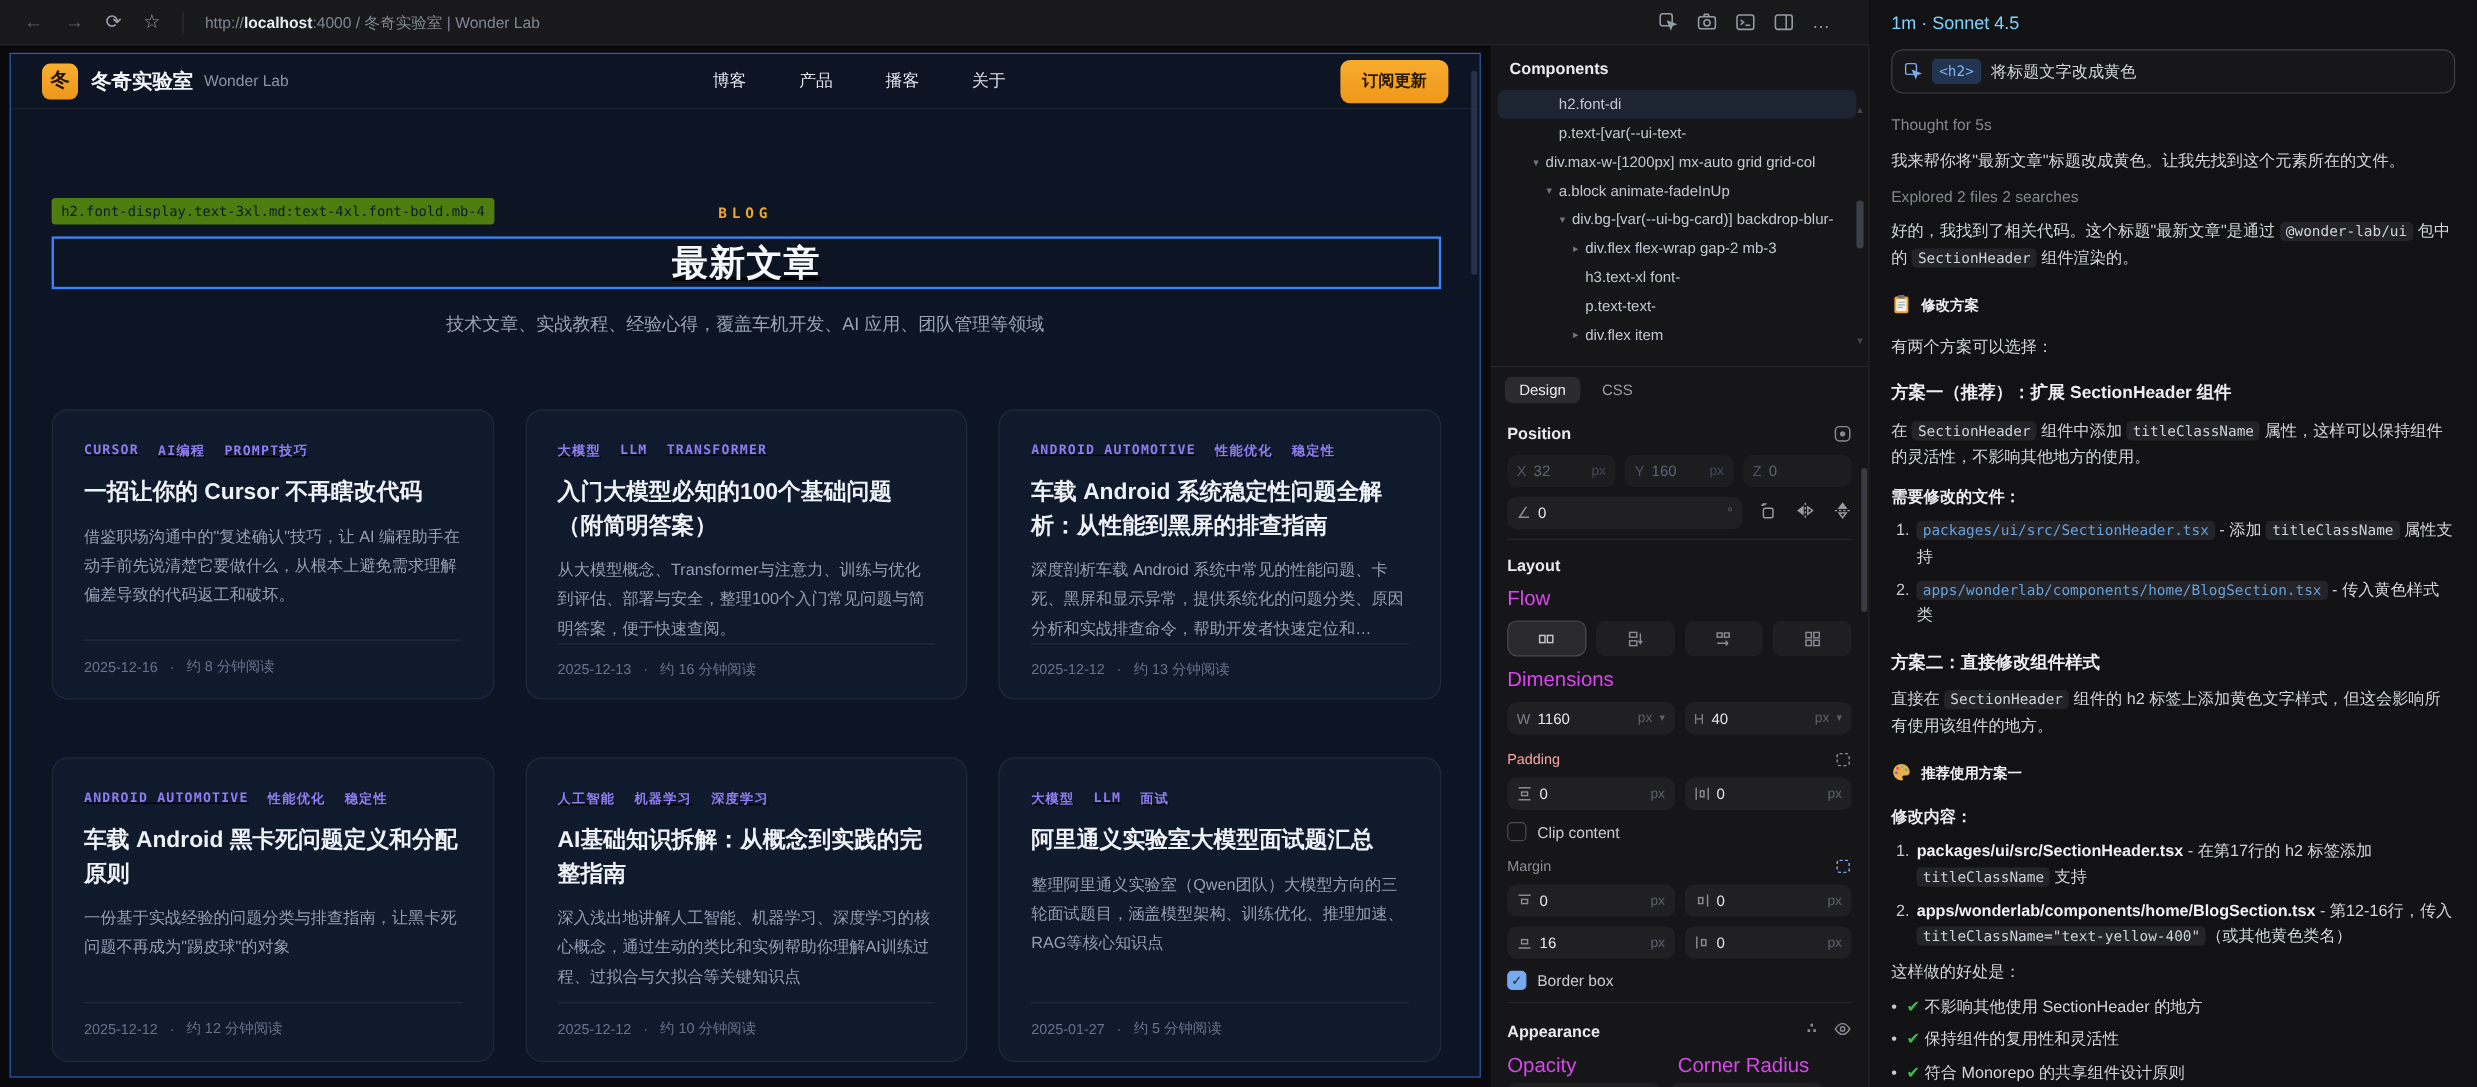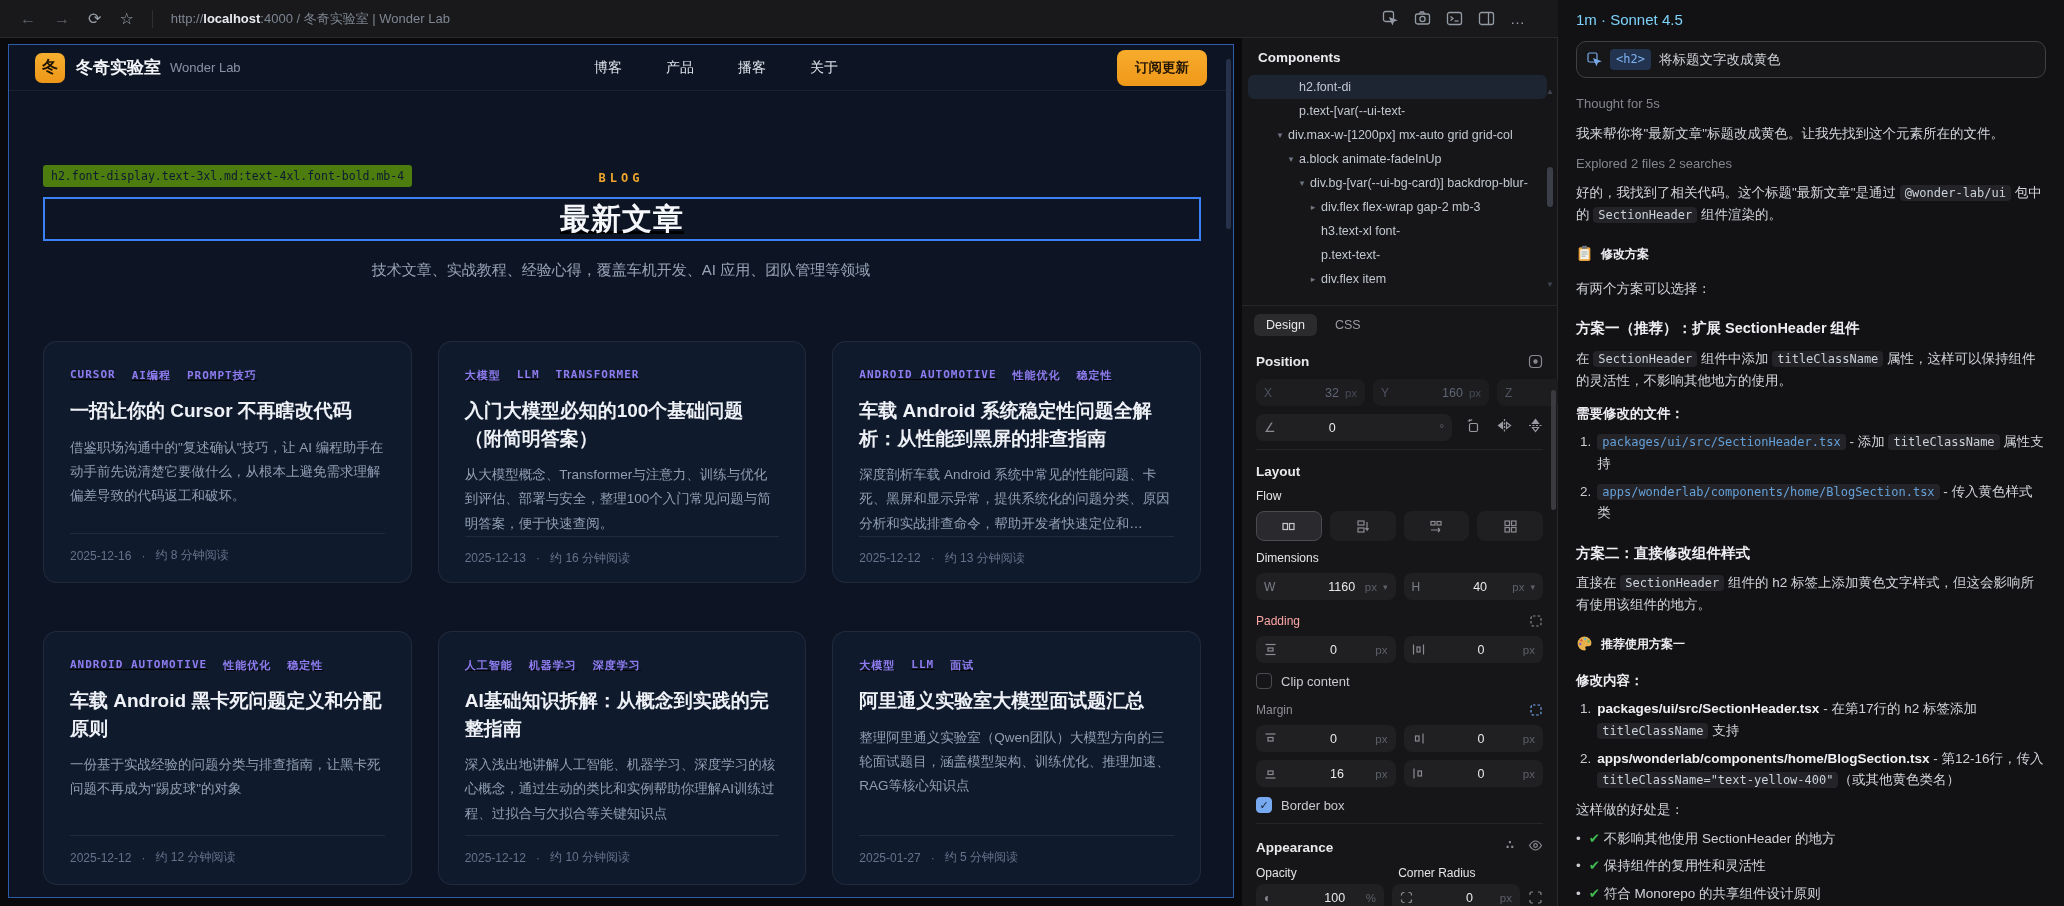--- a/index.html
+++ b/index.html
@@ -76,26 +76,26 @@
   .insp-div { border-top:1px solid #262628; margin:6px 0 0; }
   .tabs { display:flex; gap:6px; padding:8px 12px 4px; align-items:center; }
   .tab { font-size:12.5px; color:#9a9aa2; padding:4px 12px; border-radius:6px; cursor:pointer; }
   .tab.active { background:#2b2b2e; color:#e9e9ec; }
 
   .sec { padding:0 14px; position:relative; }
   .sec-h { display:flex; align-items:center; font-size:13.5px; font-weight:bold; color:#e9e9ec;
     margin:14px 0 10px; }
   .sec-h .sp { flex:1; }
   .sec-ic { color:#8a8a92; display:flex; gap:14px; }
-  .sub { font-size:12px; color:#e5e5e5; margin:10px 0 8px; }
+  .sub { font-size:17px; color:#d946ef; margin:10px 0 8px; }
   .row { display:flex; gap:8px; margin-bottom:8px; }
   .field { background:#202023; border-radius:8px; height:27px; display:flex; align-items:center;
     padding:0 8px; gap:6px; flex:1; font-size:12.5px; cursor:text; }
   .field .lab { color:#7b7f8a; font-size:12px; }
-  .field .val { color:#e8e8ea; flex:1;margin-left:47px; }
+  .field .val { color:#e8e8ea; flex:1; }
   .field .unit { color:#5c6068; font-size:11.5px; }
   .field.dim { background:#1d1d20; }
   .field.dim .lab { color:#4f5360; } .field.dim .val { color:#5f6577; } .field.dim .unit { color:#454956; }
   .field .chev { color:#5c6068; font-size:9px; }
   .angle-ic { color:#8a8a92; font-size:13px; }
   .pos-icbtns { display:flex; gap:16px; align-items:center; color:#9a9aa2; padding-left:6px; }
 
   .flow-row { display:flex; gap:8px; margin-bottom:4px; }
   .flow-btn { flex:1; height:30px; background:#1f1f22; border:1px solid transparent; border-radius:8px;
     display:flex; align-items:center; justify-content:center; color:#8a8a92; cursor:pointer; }

